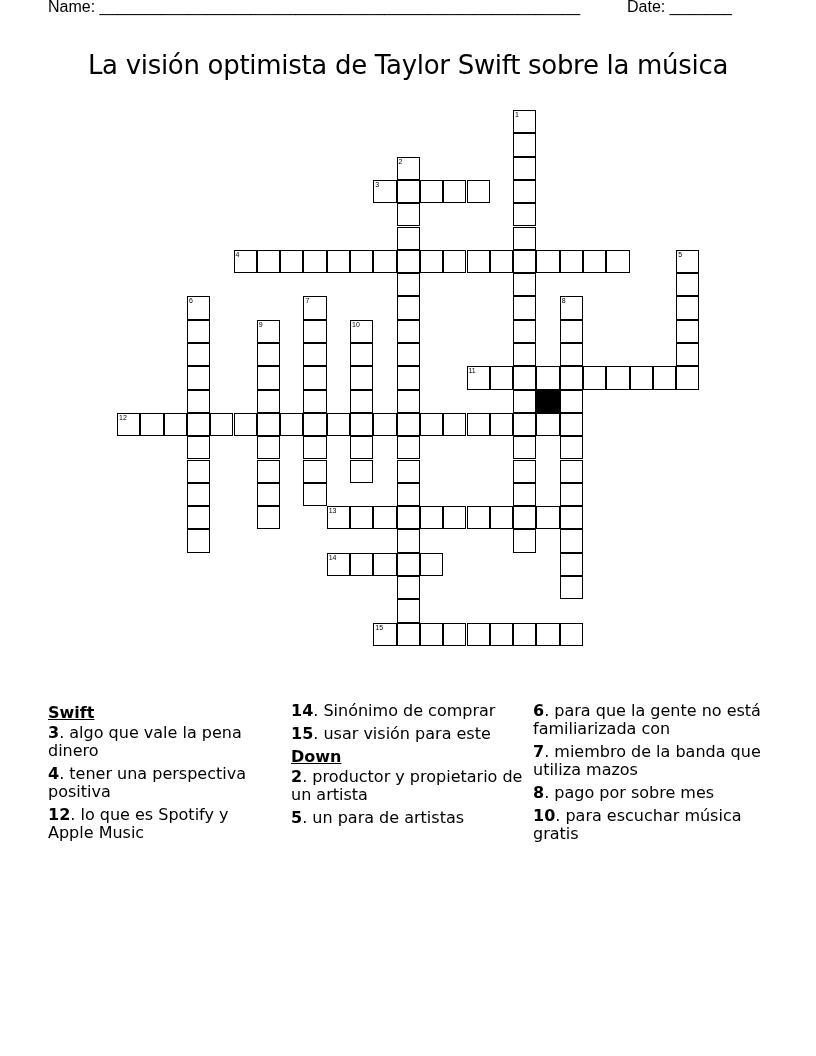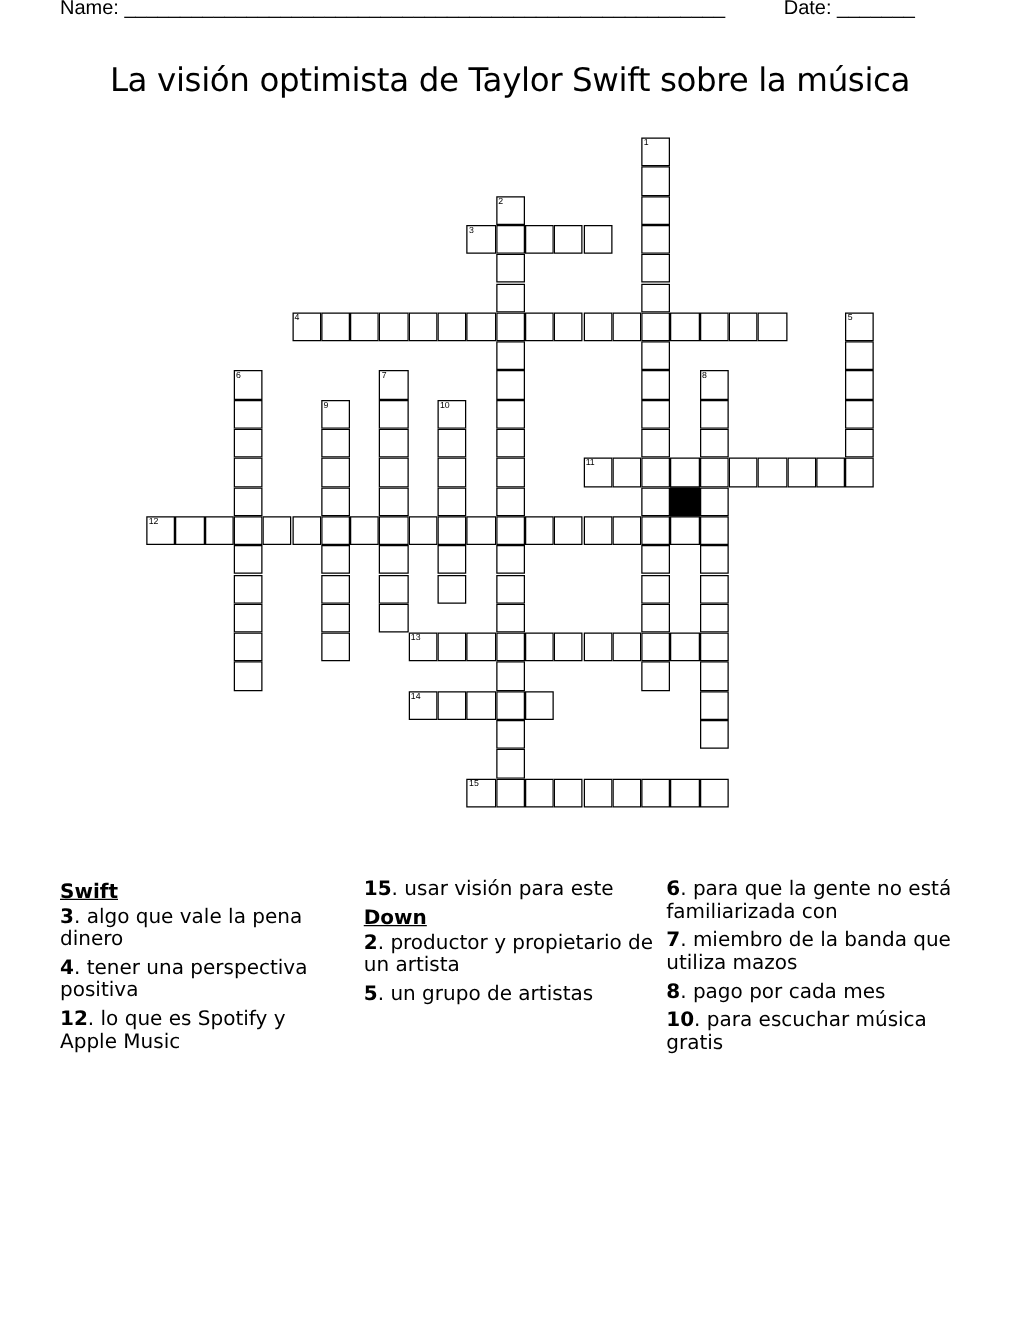--- a/index.html
+++ b/index.html
@@ -217,24 +217,25 @@
   </div>
 
 <div class="clues col1">
   <div class="section-head">Swift</div>
   <div class="clue"><b>3</b>. <span>algo que vale la pena dinero</span></div>
   <div class="clue"><b>4</b>. <span>tener una perspectiva positiva</span></div>
   <div class="clue"><b>12</b>. <span>lo que es Spotify y Apple Music</span></div>
 </div>
 
 <div class="clues col2">
+  <div class="clue"><b>14</b>. <span>Sinónimo de comprar</span></div>
   <div class="clue"><b>15</b>. <span>usar visión para este</span></div>
   <div class="section-head">Down</div>
   <div class="clue"><b>2</b>. <span>productor y propietario de un artista</span></div>
-  <div class="clue"><b>5</b>. <span>un grupo de artistas</span></div>
+  <div class="clue"><b>5</b>. <span>un para de artistas</span></div>
 </div>
 
 <div class="clues col3">
   <div class="clue"><b>6</b>. <span>para que la gente no está familiarizada con</span></div>
   <div class="clue"><b>7</b>. <span>miembro de la banda que utiliza mazos</span></div>
-  <div class="clue"><b>8</b>. <span>pago por cada mes</span></div>
+  <div class="clue"><b>8</b>. <span>pago por sobre mes</span></div>
   <div class="clue"><b>10</b>. <span>para escuchar música gratis</span></div>
 </div>
 
 </body></html>

